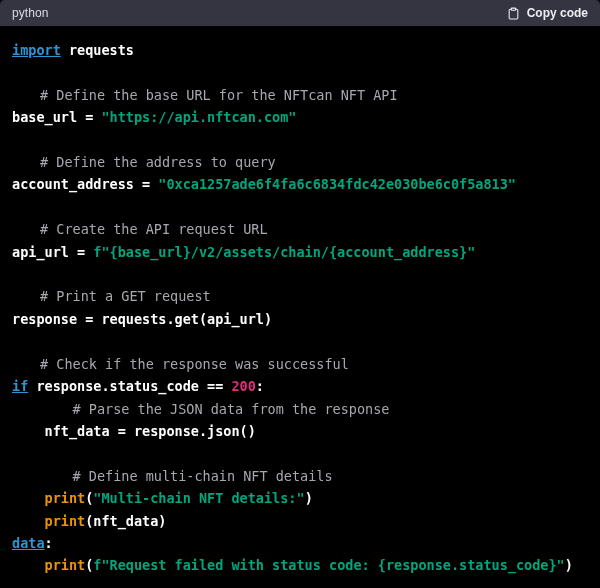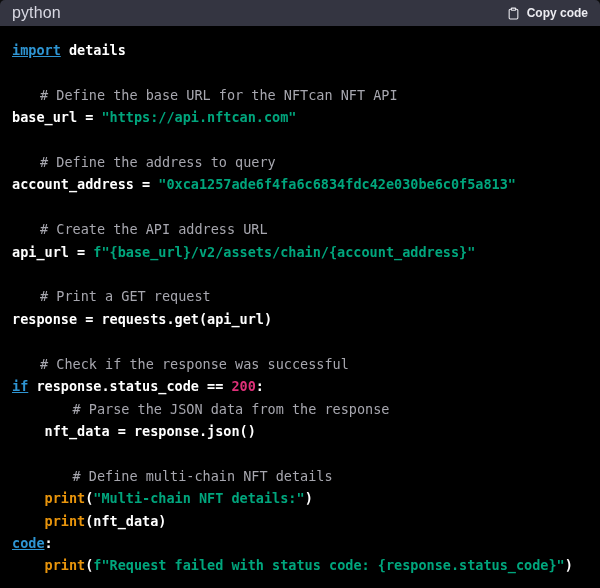--- a/index.html
+++ b/index.html
@@ -23,21 +23,21 @@
     font-family:"Liberation Sans", sans-serif;
   }
   .code-header{
     height:26px;flex:0 0 26px;
     background:var(--header-bg);
     display:flex;align-items:center;justify-content:space-between;
     padding:0 12px;
   }
   .lang-label{
     color:var(--header-text);
-    font-size:16px;
+    font-size:12px;
     letter-spacing:.1px;
   }
   .copy-btn{
     display:flex;align-items:center;gap:7px;
     background:transparent;border:none;cursor:pointer;
     color:var(--copy-text);
     font-family:"Liberation Sans", sans-serif;
     font-size:12px;font-weight:600;
     padding:2px 0;
   }
@@ -73,38 +73,38 @@
     <button class="copy-btn">
       <span class="clip">
         <svg width="13" height="15" viewBox="0 0 24 24" fill="none" stroke="currentColor" stroke-width="2" stroke-linecap="round" stroke-linejoin="round">
           <path d="M16 4h2a2 2 0 0 1 2 2v14a2 2 0 0 1-2 2H6a2 2 0 0 1-2-2V6a2 2 0 0 1 2-2h2"></path>
           <rect x="8" y="2" width="8" height="4" rx="1" ry="1"></rect>
         </svg>
       </span>
       <span>Copy code</span>
     </button>
   </div>
-  <pre class="code-area"><code id="code"><span><span class="tok-k">import</span><span class="tok-p"> details</span>
+  <pre class="code-area"><code id="code"><span><span class="tok-k">import</span><span class="tok-p"> requests</span>
 </span><span>
 </span><span><span class="tok-c"># Define the base URL for the NFTcan NFT API</span>
 </span><span><span class="tok-p">base_url = </span><span class="tok-s">"https://api.nftcan.com"</span>
 </span><span>
 </span><span><span class="tok-c"># Define the address to query</span>
 </span><span><span class="tok-p">account_address = </span><span class="tok-s">"0xca1257ade6f4fa6c6834fdc42e030be6c0f5a813"</span>
 </span><span>
-</span><span><span class="tok-c"># Create the API address URL</span>
+</span><span><span class="tok-c"># Create the API request URL</span>
 </span><span><span class="tok-p">api_url = </span><span class="tok-s">f"{base_url}/v2/assets/chain/{account_address}"</span>
 </span><span>
 </span><span><span class="tok-c"># Print a GET request</span>
 </span><span><span class="tok-p">response = requests.get(api_url)</span>
 </span><span>
 </span><span><span class="tok-c"># Check if the response was successful</span>
 </span><span><span class="tok-k">if</span><span class="tok-p"> response.status_code == </span><span class="tok-n">200</span><span class="tok-p">:</span>
 </span><span><span class="tok-p">    </span><span class="tok-c"># Parse the JSON data from the response</span>
 </span><span><span class="tok-p">    nft_data = response.json()</span>
 </span><span>
 </span><span><span class="tok-p">    </span><span class="tok-c"># Define multi-chain NFT details</span>
 </span><span><span class="tok-p">    </span><span class="tok-b">print</span><span class="tok-p">(</span><span class="tok-s">"Multi-chain NFT details:"</span><span class="tok-p">)</span>
 </span><span><span class="tok-p">    </span><span class="tok-b">print</span><span class="tok-p">(nft_data)</span>
-</span><span><span class="tok-k">code</span><span class="tok-p">:</span>
+</span><span><span class="tok-k">data</span><span class="tok-p">:</span>
 </span><span><span class="tok-p">    </span><span class="tok-b">print</span><span class="tok-p">(</span><span class="tok-s">f"Request failed with status code: {response.status_code}"</span><span class="tok-p">)</span>
 </span></code></pre>
 </div>
 
 </body></html>

